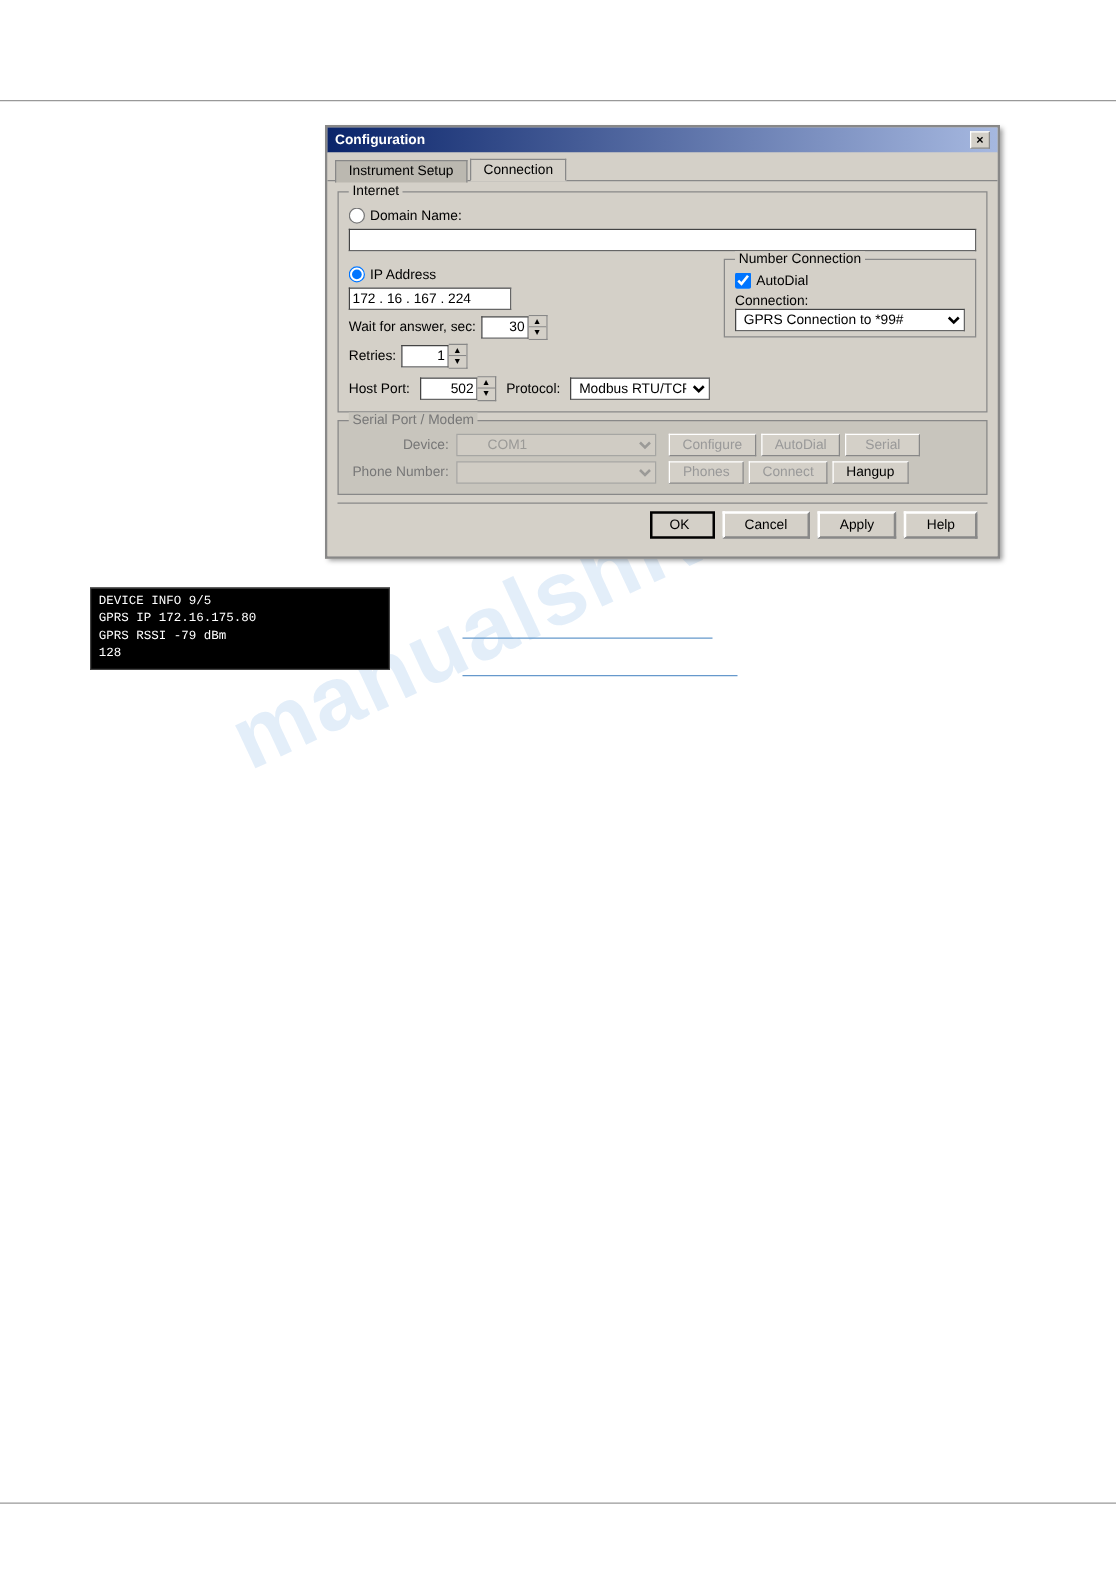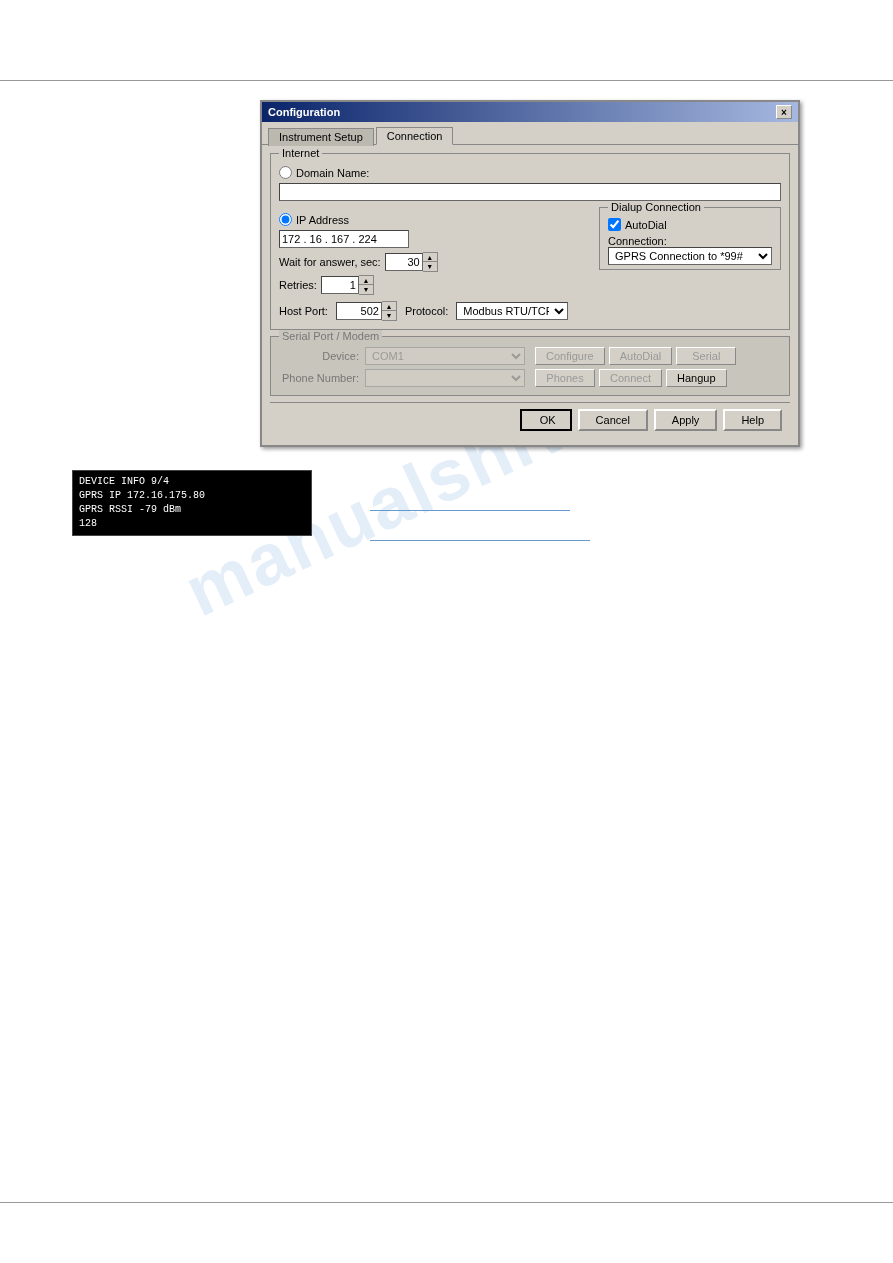--- a/index.html
+++ b/index.html
@@ -286,21 +286,21 @@
     .serial-label {
       color: #777;
       min-width: 80px;
       text-align: right;
     }
     .serial-dropdown {
       height: 18px;
       font-size: 11px;
       border: 1px solid #999;
       background: #d4d0c8;
-      padding: 0 2px;
+      padding: 0 20px;
       width: 160px;
       color: #888;
     }
 
     
     .serial-buttons {
       display: flex;
       gap: 4px;
       margin-left: 4px;
     }
@@ -330,21 +330,21 @@
       background: #d4d0c8;
     }
     .footer-btn {
       background: #d4d0c8;
       border: 2px solid;
       border-color: #fff #888 #888 #fff;
       padding: 3px 16px;
       font-size: 11px;
       cursor: pointer;
       min-width: 52px;
-      text-align: right;
+      text-align: left;
     }
     .footer-btn.default {
       border: 2px solid #000;
       padding: 2px 14px;
     }
 
     
     .terminal-box {
       position: absolute;
       top: 470px;
@@ -436,28 +436,28 @@
                   <div class="spinner-btns">
                     <button class="spinner-btn">▲</button>
                     <button class="spinner-btn">▼</button>
                   </div>
                 </div>
               </div>
             </div>
           </div>
 
           <div class="mid-right">
-            <span class="mid-right-label">Dialup Connection</span>
+            <span class="mid-right-label">Number Connection</span>
             <div class="label-row" style="margin-top:6px;">
               <input type="checkbox" checked="" style="">
               <label>AutoDial</label>
             </div>
             <div style="margin-top:4px;">
               <div>Connection:</div>
-              <select class="dropdown" style="width:164px;">
+              <select class="dropdown" style="width:184px;">
                 <option>GPRS Connection to *99#</option>
               </select>
             </div>
           </div>
         </div>
 
         
         <div class="port-row">
           <label>Host Port:</label>
           <div class="spinner-wrap">
@@ -507,20 +507,20 @@
         <button class="footer-btn default">OK</button>
         <button class="footer-btn">Cancel</button>
         <button class="footer-btn">Apply</button>
         <button class="footer-btn">Help</button>
       </div>
     </div>
   </div>
 </div>
 
 <div class="terminal-box">
-  <div>DEVICE INFO         9/4</div>
+  <div>DEVICE INFO         9/5</div>
   <div>GPRS IP    172.16.175.80</div>
   <div>GPRS RSSI  -79 dBm</div>
   <div>                 128</div>
 </div>
 
 <div class="doc-line" style="top:510px; left:370px; width:200px;"></div>
 <div class="doc-line" style="top:540px; left:370px; width:220px;"></div>
 
 </body></html>

